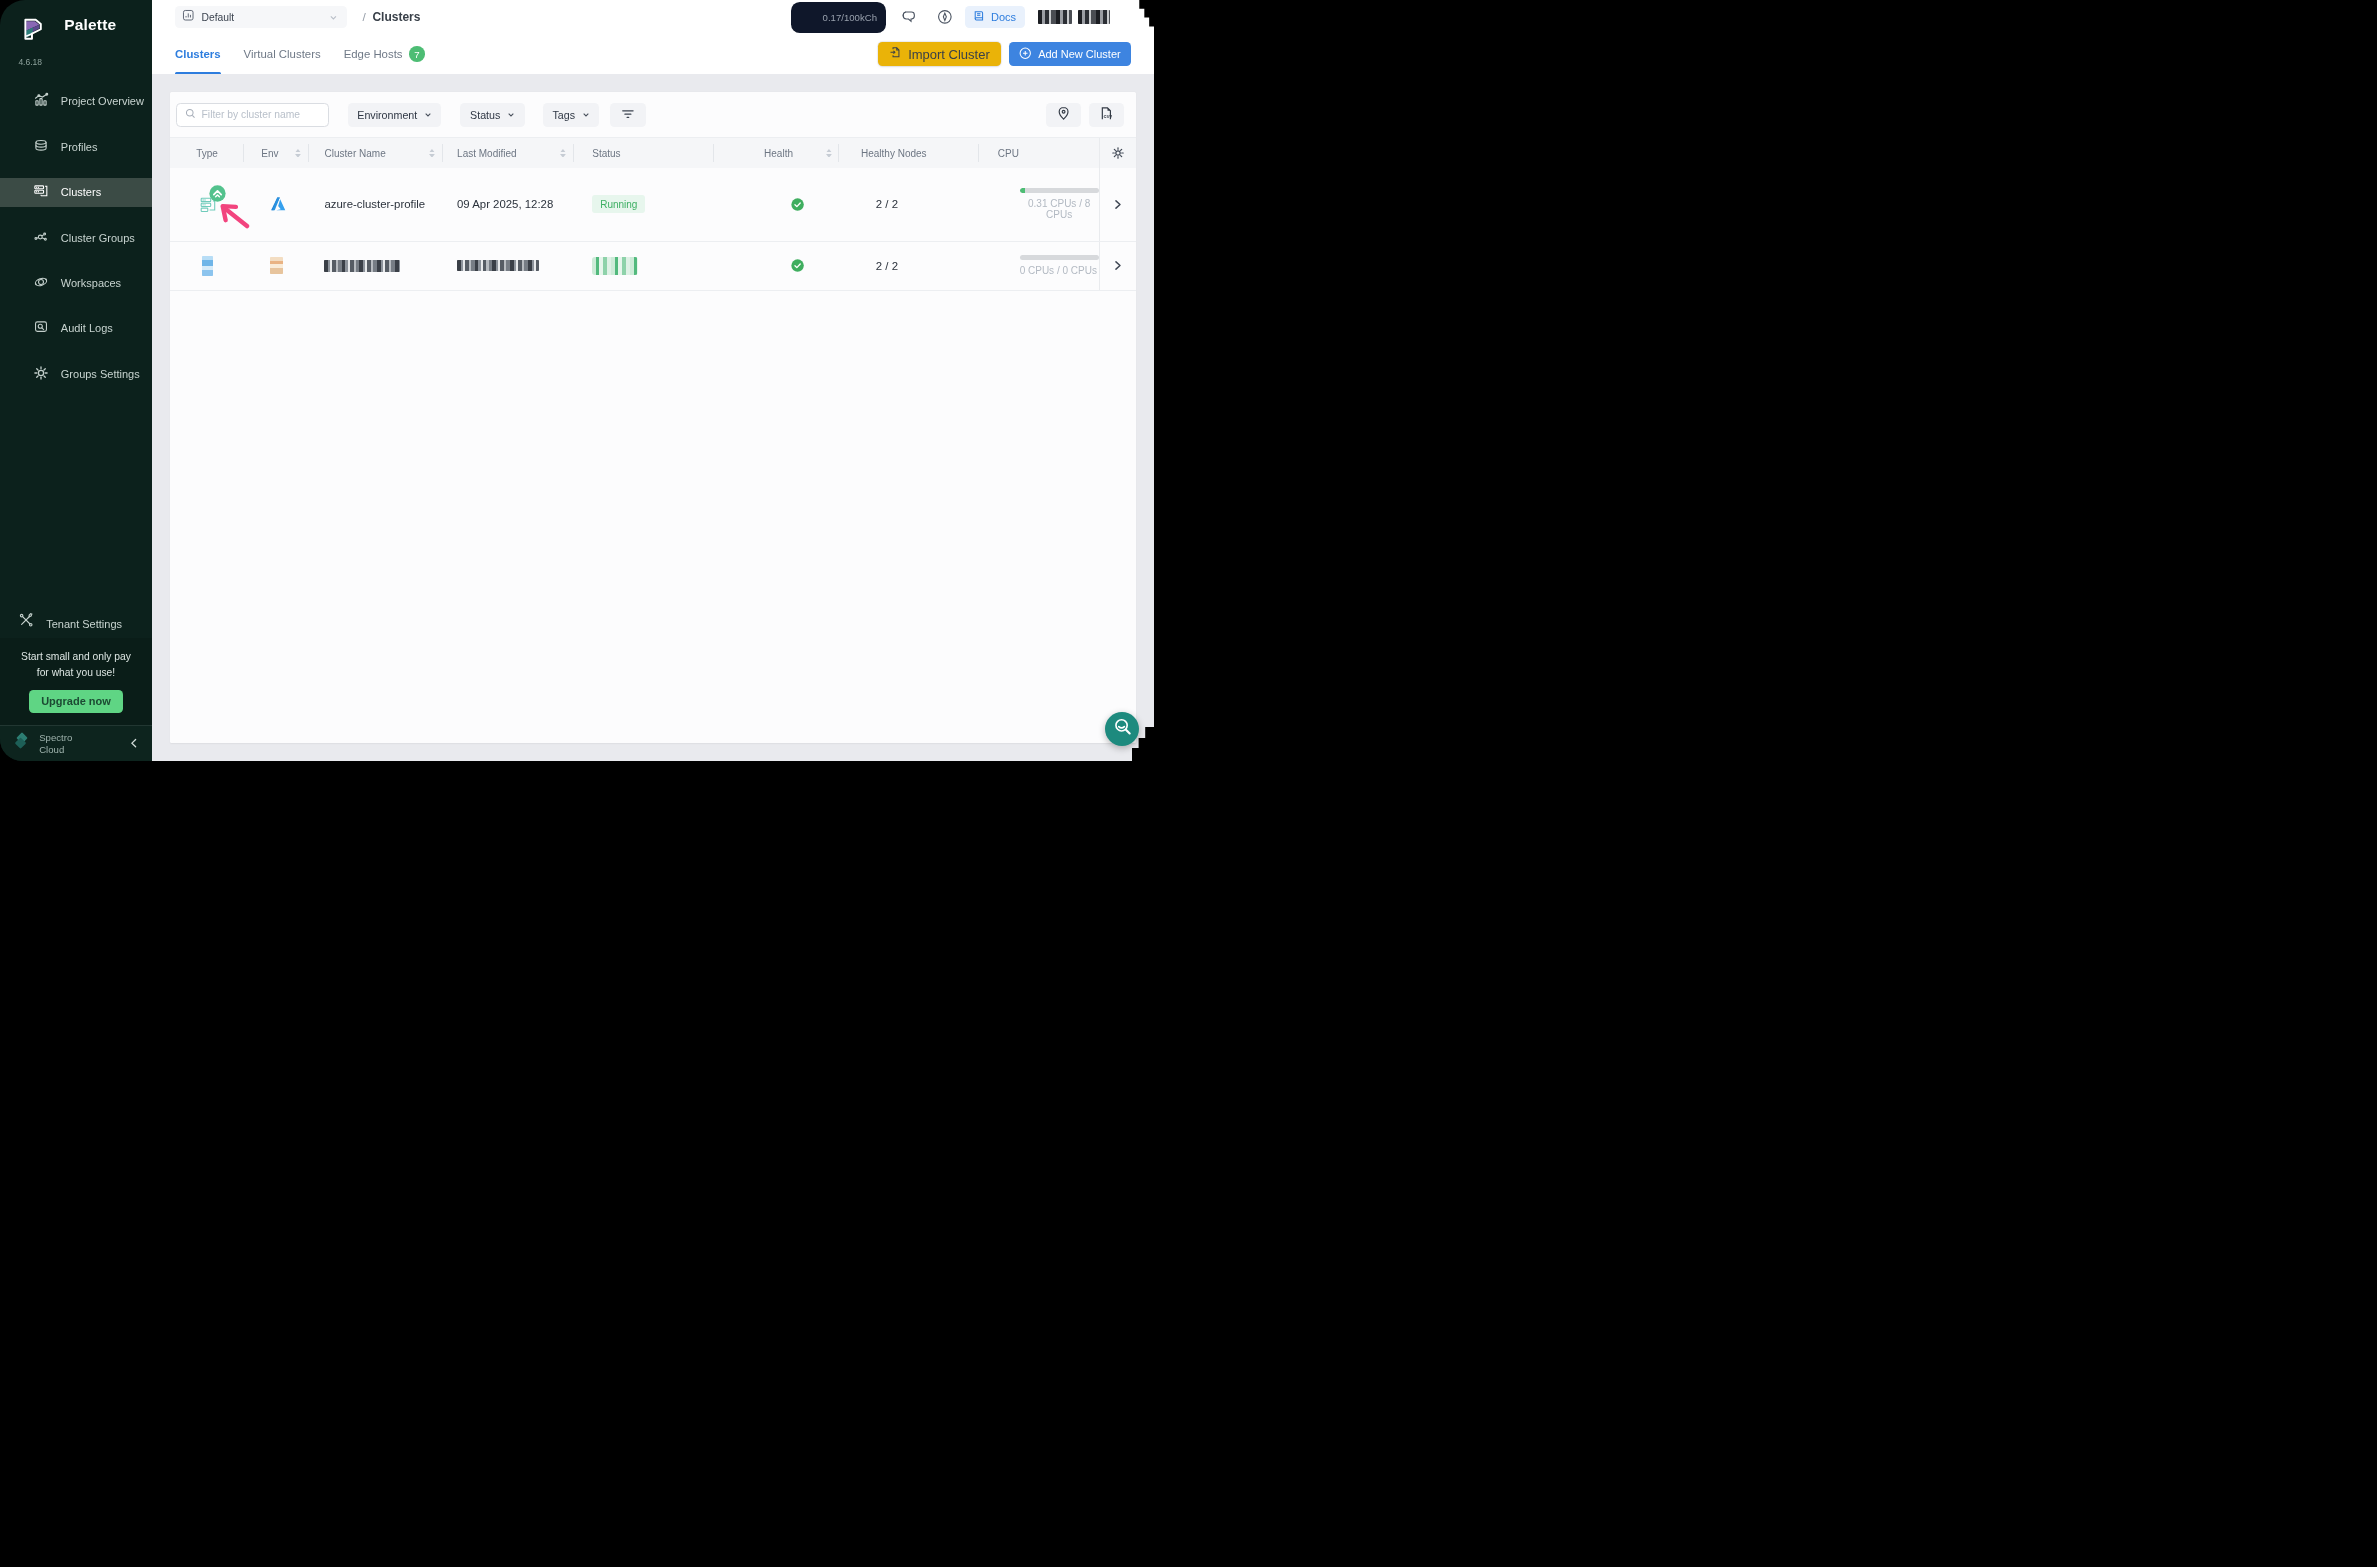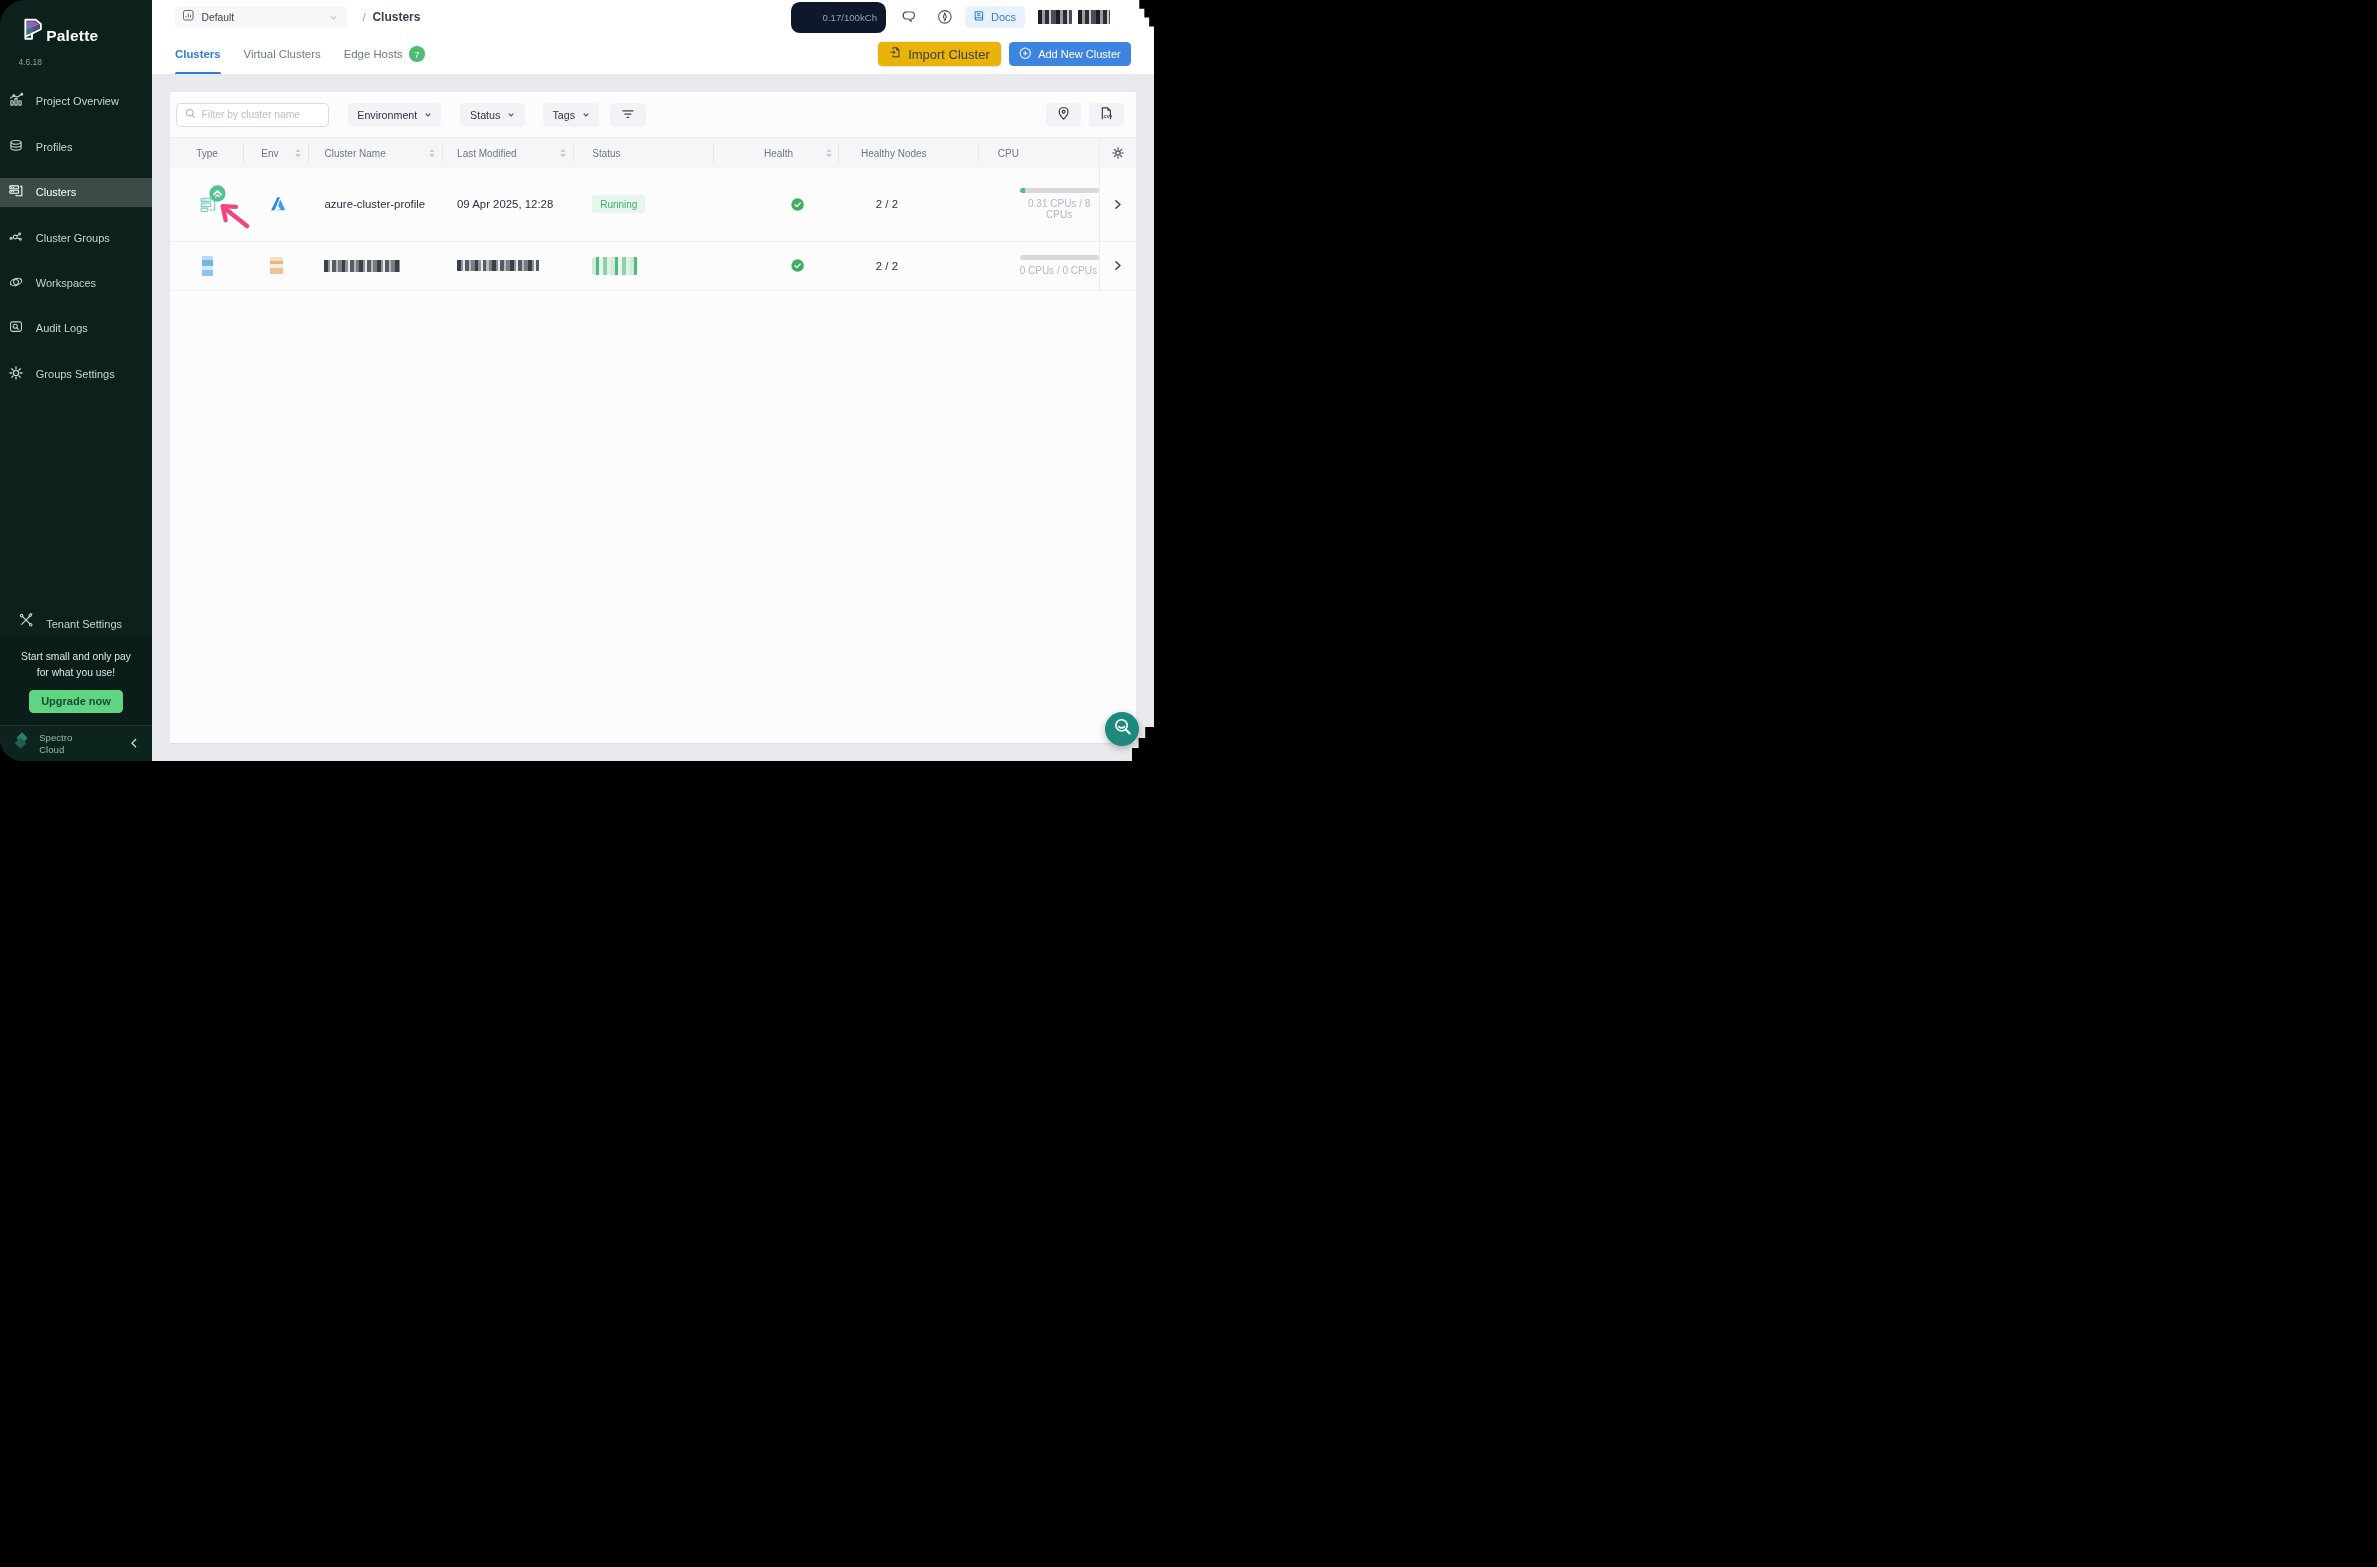--- a/index.html
+++ b/index.html
@@ -7,25 +7,25 @@
   body {
     background:#000;
     font-family:"Liberation Sans", sans-serif;
     overflow:hidden;
     position:relative;
   }
   .app { width:1154px; height:761px; display:flex; border-radius:25px 0 0 22px; overflow:hidden; position:relative; }
 
   
   .sidebar { width:152px; background:#0c211c; color:#c8d4d0; flex-shrink:0; position:relative; }
-  .logo-row { display:flex; align-items:flex-end; gap:2px; padding:15.5px 0 0 17.7px; }
+  .logo-row { display:flex; align-items:flex-start; gap:20px; padding:15.5px 0 0 17.7px; }
   .logo-text { color:#fff; font-size:15.5px; font-weight:600; letter-spacing:0.2px; }
   .version { margin:11.8px 0 0 18.4px; font-size:8.5px; color:#8fa39d; }
   .nav { margin-top:20px; }
-  .nav-item { height:29.4px; display:flex; align-items:center; gap:11.8px; padding-left:8px; font-size:11px; color:#c8d4d0; margin-bottom:16px; cursor:pointer; }
+  .nav-item { height:29.4px; display:flex; align-items:center; gap:11.8px; padding-left:33px; font-size:11px; color:#c8d4d0; margin-bottom:16px; cursor:pointer; }
   .nav-item svg { flex-shrink:0; }
   .nav-item.active { background:#3b4b45; color:#fff; }
   .sidebar-bottom { position:absolute; left:0; right:0; bottom:0; }
   .tenant-item { height:29.4px; display:flex; align-items:flex-end; gap:11.8px; padding-left:18.4px; font-size:11px; margin-bottom:8px; cursor:pointer; }
   .promo { background:#0a1d18; padding:11px 10.3px 12.5px; text-align:center; }
   .promo-text { font-size:10.3px; line-height:1.55; color:#dde6e3; }
   .upgrade-btn { margin-top:9.6px; display:inline-block; background:#5fd584; color:#1c4a33; border:none; font-family:inherit; font-size:11px; font-weight:600; padding:5.2px 12.5px; border-radius:4.4px; cursor:pointer; }
   .side-footer { height:36px; background:#0d241e; border-top:0.7px solid rgba(255,255,255,.09); display:flex; align-items:center; padding:0 13.2px 0 11.8px; gap:7.4px; }
   .brand-name { font-size:9.6px; line-height:1.25; color:#9fb3ad; }
   .collapse { margin-left:auto; cursor:pointer; display:flex; }

